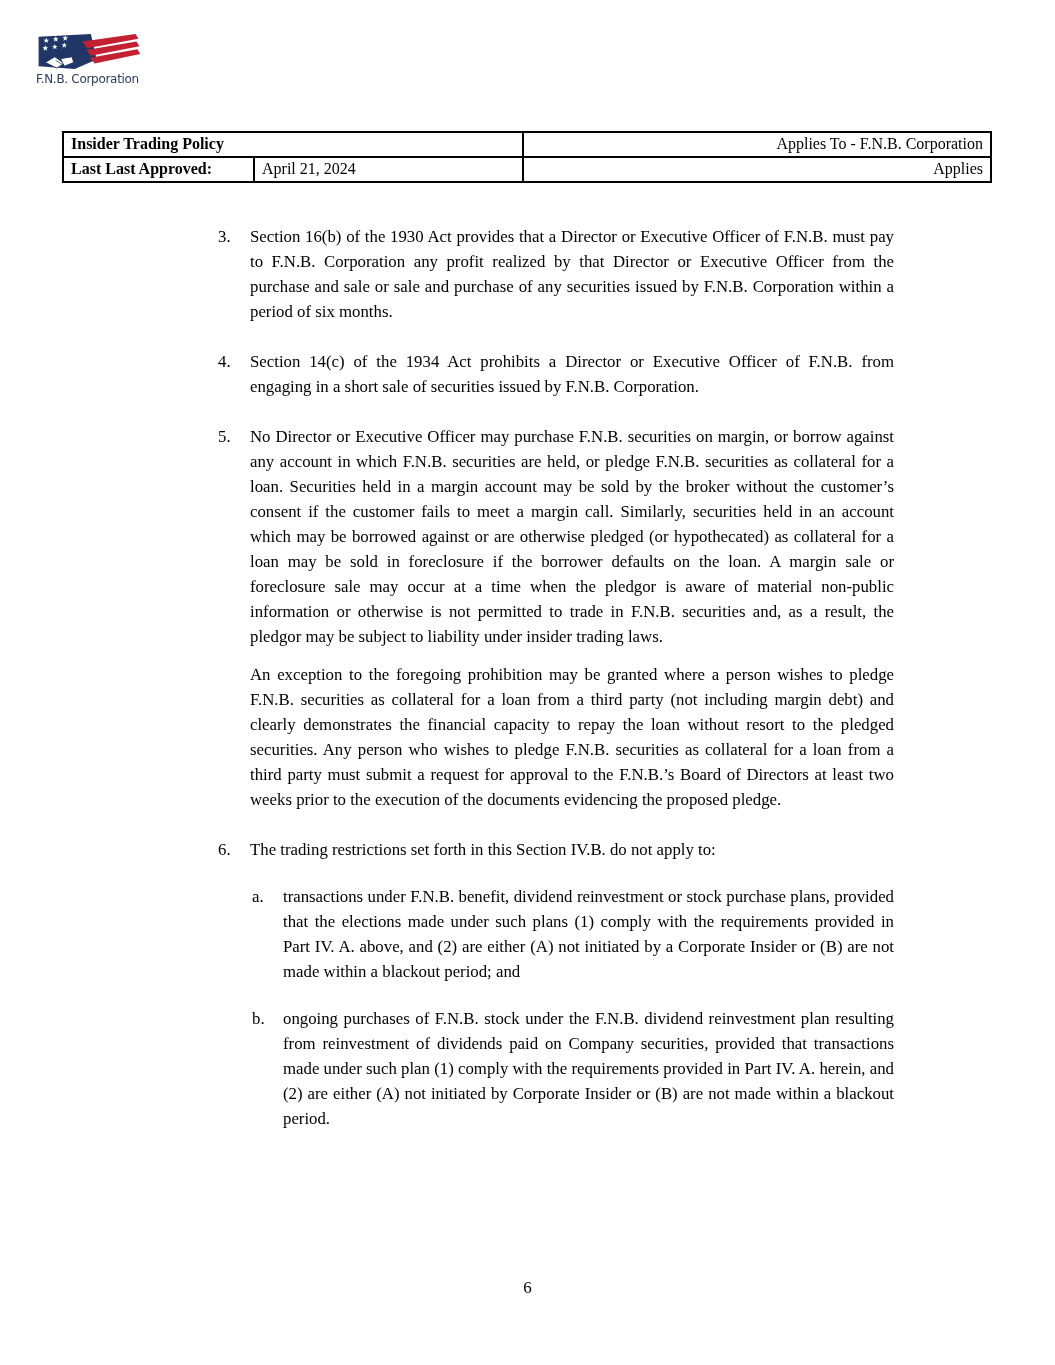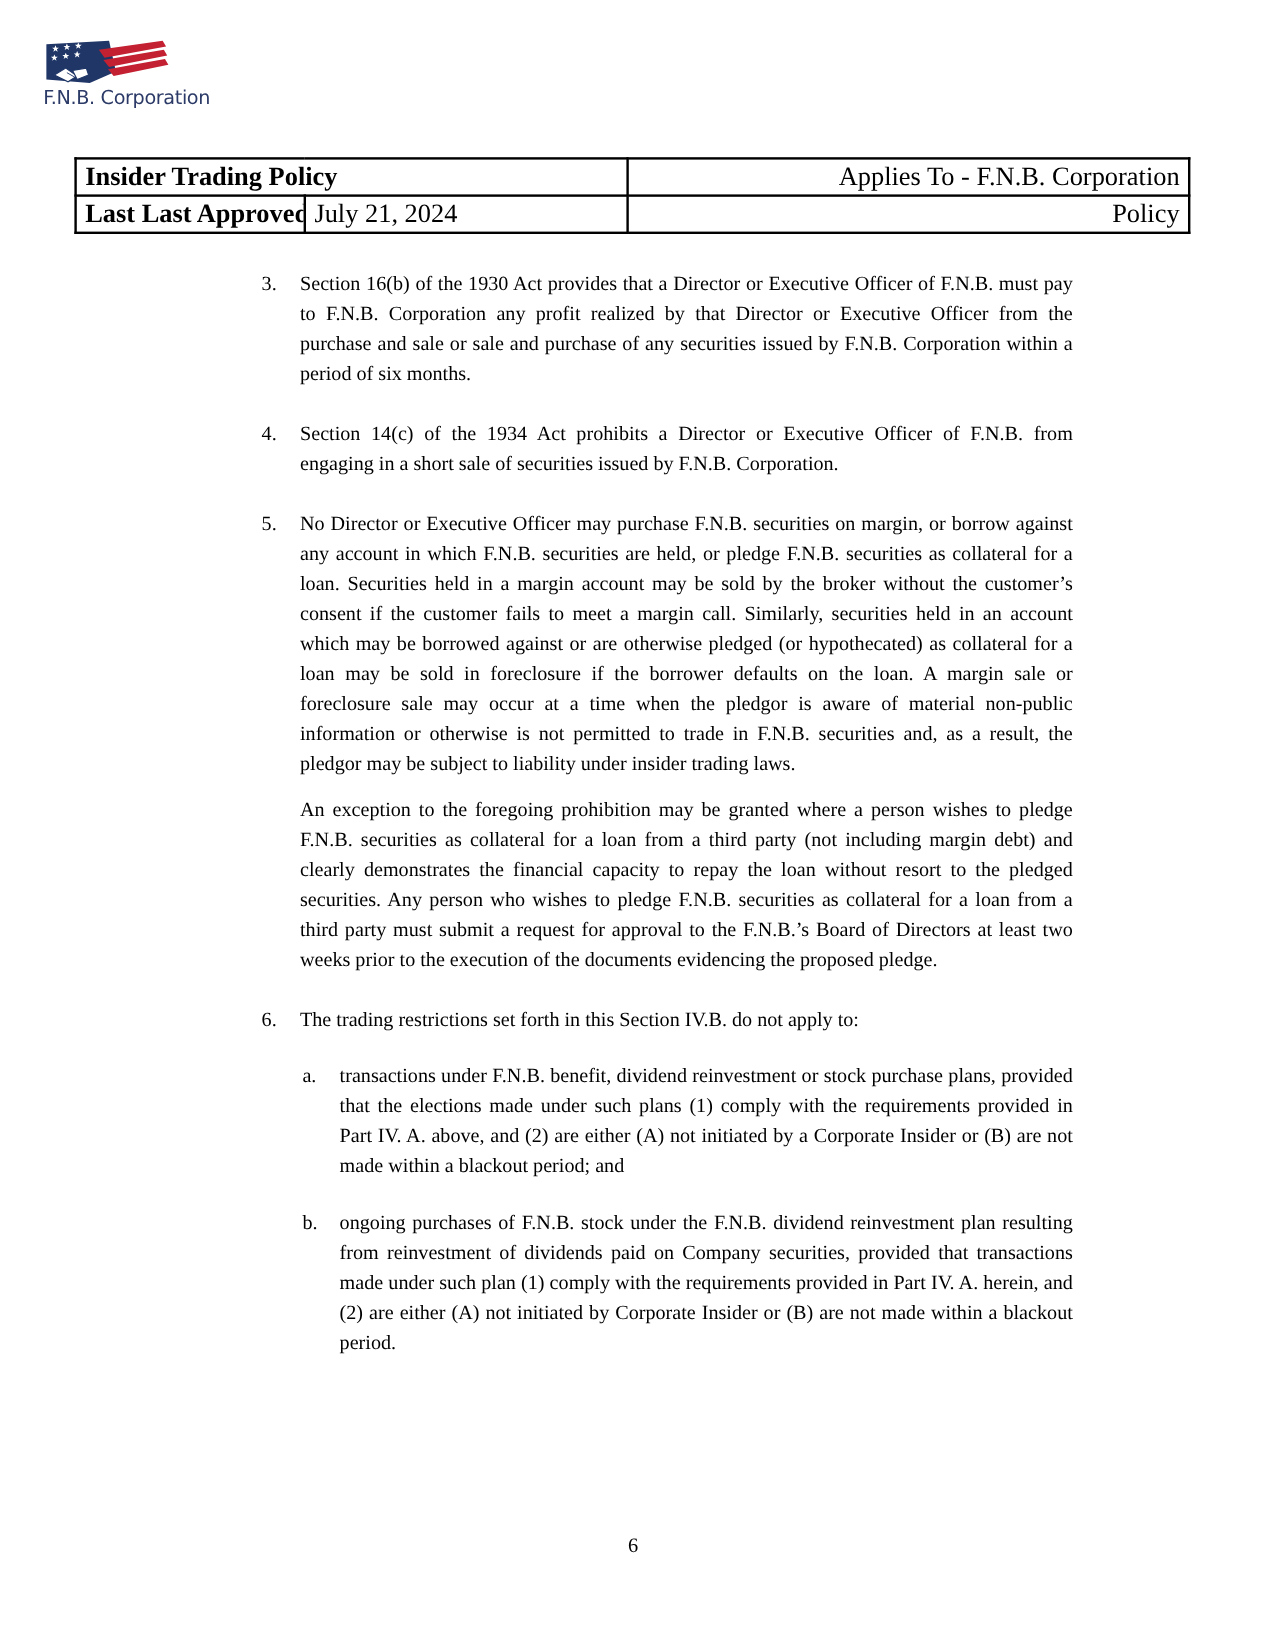--- a/index.html
+++ b/index.html
@@ -12,35 +12,35 @@
     font-family: "Liberation Serif", serif;
     color: #000000;
     overflow: hidden;
   }
 
   
   .logo { position: absolute; left: 36px; top: 33px; width: 110px; }
   .logo svg { display: block; }
   .logo-text {
     font-family: "DejaVu Sans", sans-serif;
-    font-size: 16px;
+    font-size: 12px;
     letter-spacing: -0.3px;
     color: #2b3a67;
     margin-top: 1px;
     white-space: nowrap;
   }
 
   
   .header-table {
     position: absolute;
     left: 62px;
     top: 131px;
     width: 928px;
     border-collapse: collapse;
-    font-size: 22px;
+    font-size: 16px;
     table-layout: fixed;
   }
   .header-table td {
     border: 2px solid #000000;
     padding: 1px 7px 2px 7px;
     height: 25px;
     vertical-align: middle;
     white-space: nowrap;
     overflow: hidden;
   }
@@ -117,22 +117,22 @@
       <col style="width:269px">
       <col style="width:468px">
     </colgroup>
     <tbody>
         <tr>
       <td colspan="2" class="b">Insider Trading Policy</td>
       <td class="r">Applies To - F.N.B. Corporation</td>
     </tr>
     <tr>
       <td class="b">Last Last Approved:</td>
-      <td>July 21, 2024</td>
-      <td class="r">Policy</td>
+      <td>April 21, 2024</td>
+      <td class="r">Applies</td>
     </tr>
   </tbody>
     </table>
 
   <div class="content">
 
     <div class="item">
       <span class="num">3.</span>
       <div class="item-body">
         <p>Section 16(b) of the 1930 Act provides that a Director or Executive Officer of F.N.B. must pay to F.N.B. Corporation any profit realized by that Director or Executive Officer from the purchase and sale or sale and purchase of any securities issued by F.N.B. Corporation within a period of six months.</p>

